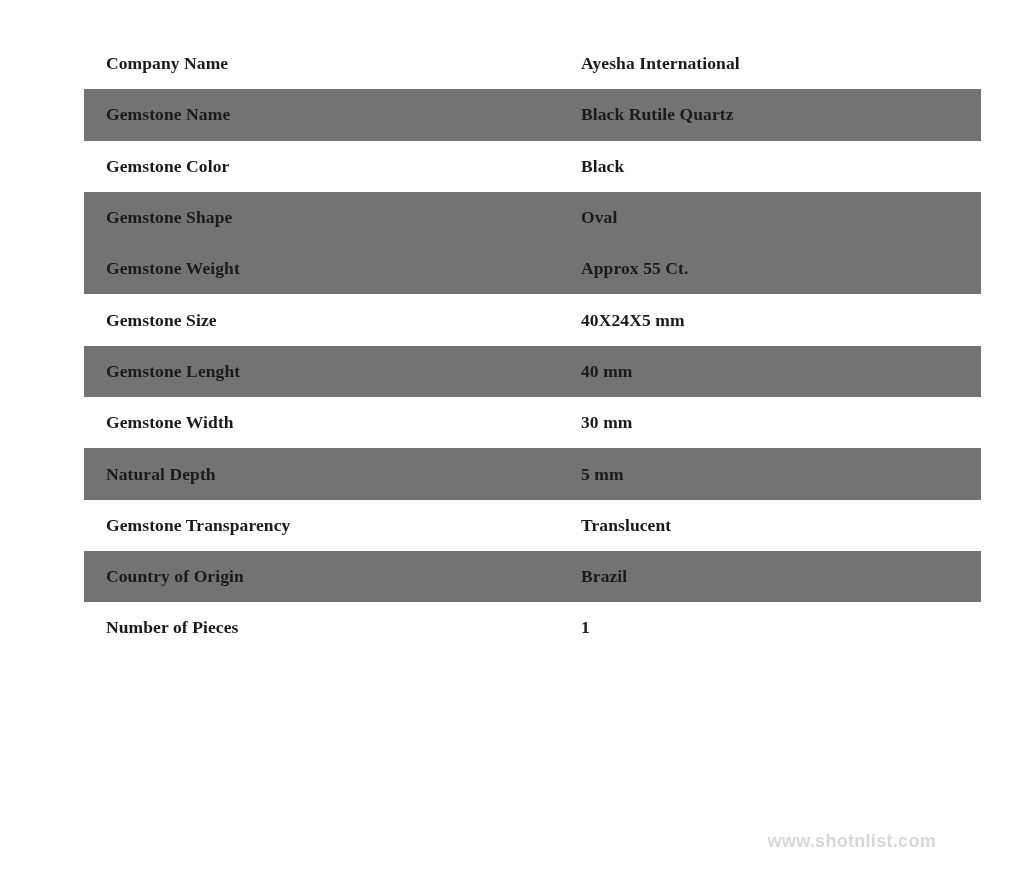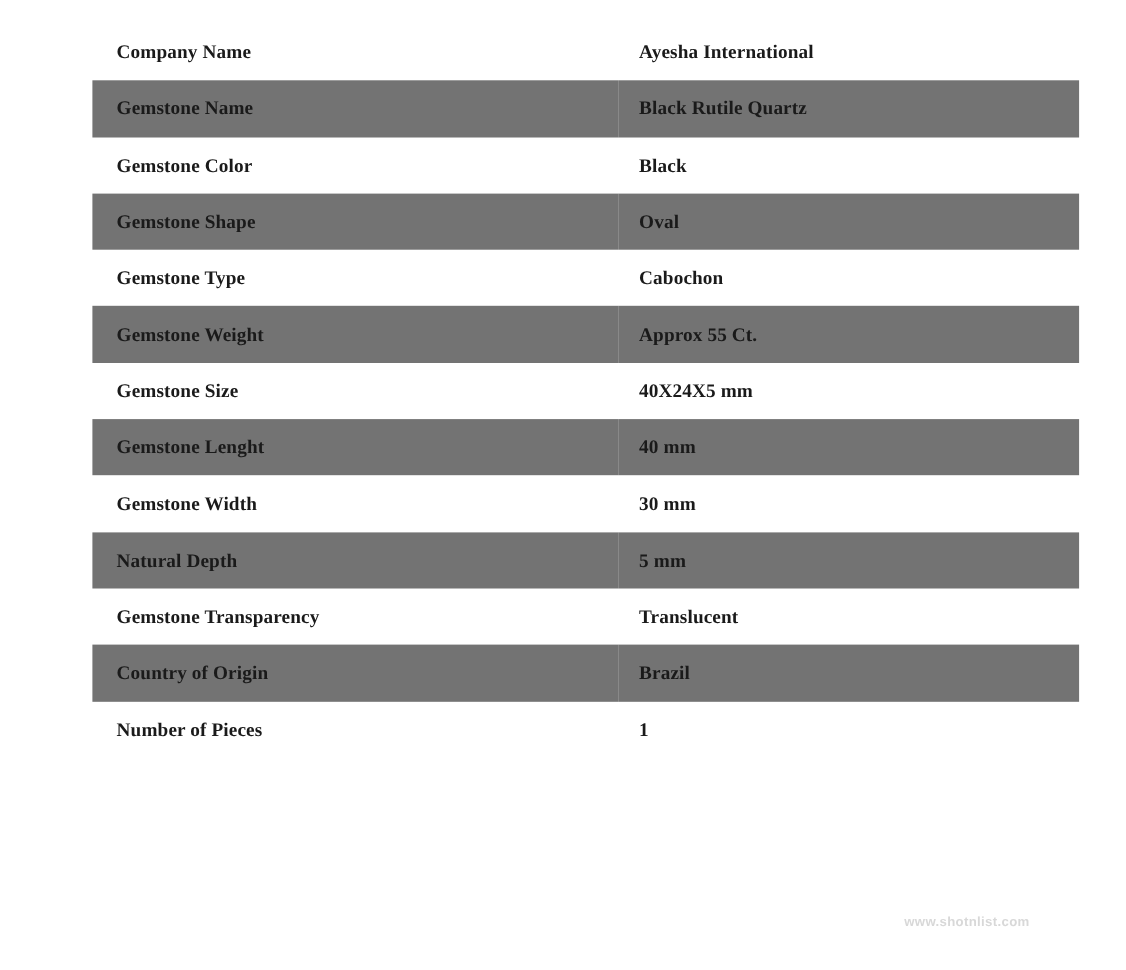--- a/index.html
+++ b/index.html
@@ -11,21 +11,21 @@
     width: 1024px;
     height: 882px;
     font-family: "Liberation Serif", serif;
     color: #1a1a1a;
     position: relative;
     overflow: hidden;
   }
   .spec-table {
     position: absolute;
     left: 84px;
-    top: 22px;
+    top: 38px;
     width: 856px;
     border-collapse: collapse;
     table-layout: fixed;
   }
   .spec-table tr {
     height: 51.3px;
   }
   .spec-table tr.striped {
     background: #737373;
   }
@@ -42,21 +42,21 @@
   }
   .spec-table td.value {
     width: 400px;
     padding-left: 19px;
   }
   .watermark {
     position: absolute;
     right: 88px;
     top: 831px;
     font-family: "Liberation Sans", sans-serif;
-    font-size: 12px;
+    font-size: 18px;
     font-weight: bold;
     color: #d8d8d8;
     letter-spacing: 0.3px;
   }
 </style>
 </head>
 <body>
 
 <table class="spec-table">
   <tbody>
@@ -68,24 +68,20 @@
       <td class="label">Gemstone Name</td>
       <td class="value">Black Rutile Quartz</td>
     </tr>
     <tr>
       <td class="label">Gemstone Color</td>
       <td class="value">Black</td>
     </tr>
     <tr class="striped">
       <td class="label">Gemstone Shape</td>
       <td class="value">Oval</td>
-    </tr>
-    <tr>
-      <td class="label">Gemstone Type</td>
-      <td class="value">Cabochon</td>
     </tr>
     <tr class="striped">
       <td class="label">Gemstone Weight</td>
       <td class="value">Approx 55 Ct.</td>
     </tr>
     <tr>
       <td class="label">Gemstone Size</td>
       <td class="value">40X24X5 mm</td>
     </tr>
     <tr class="striped">

